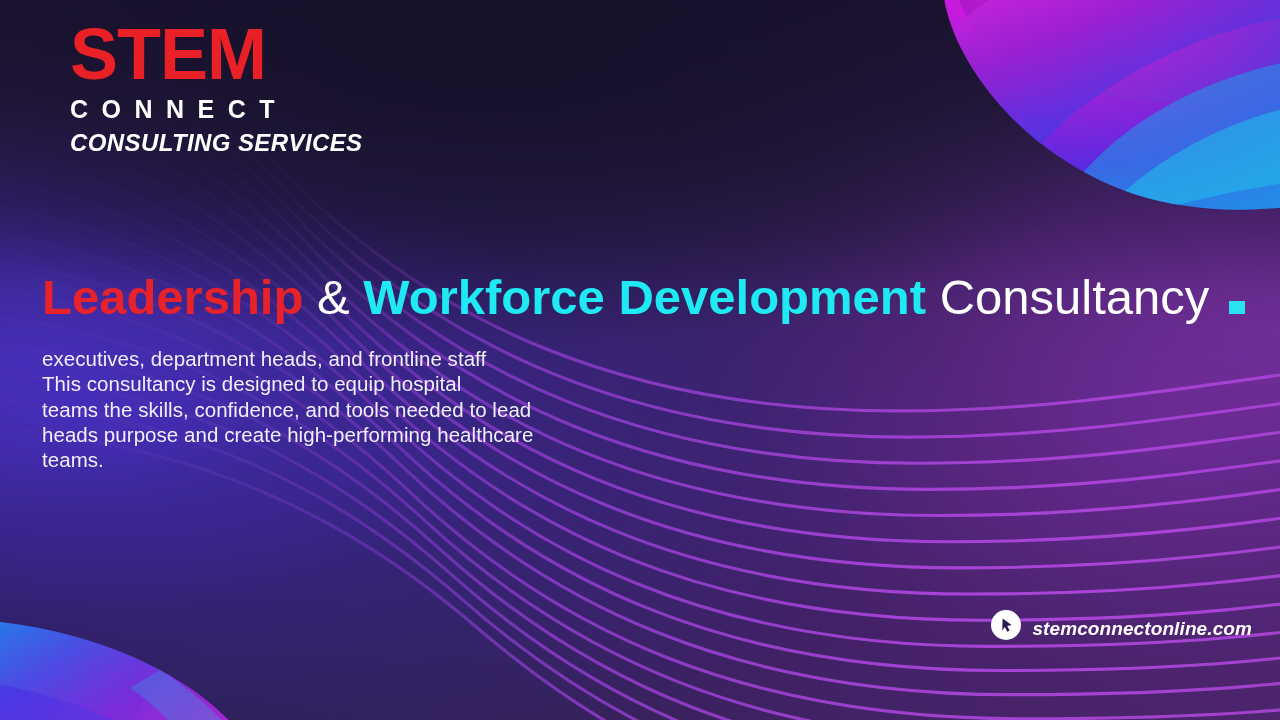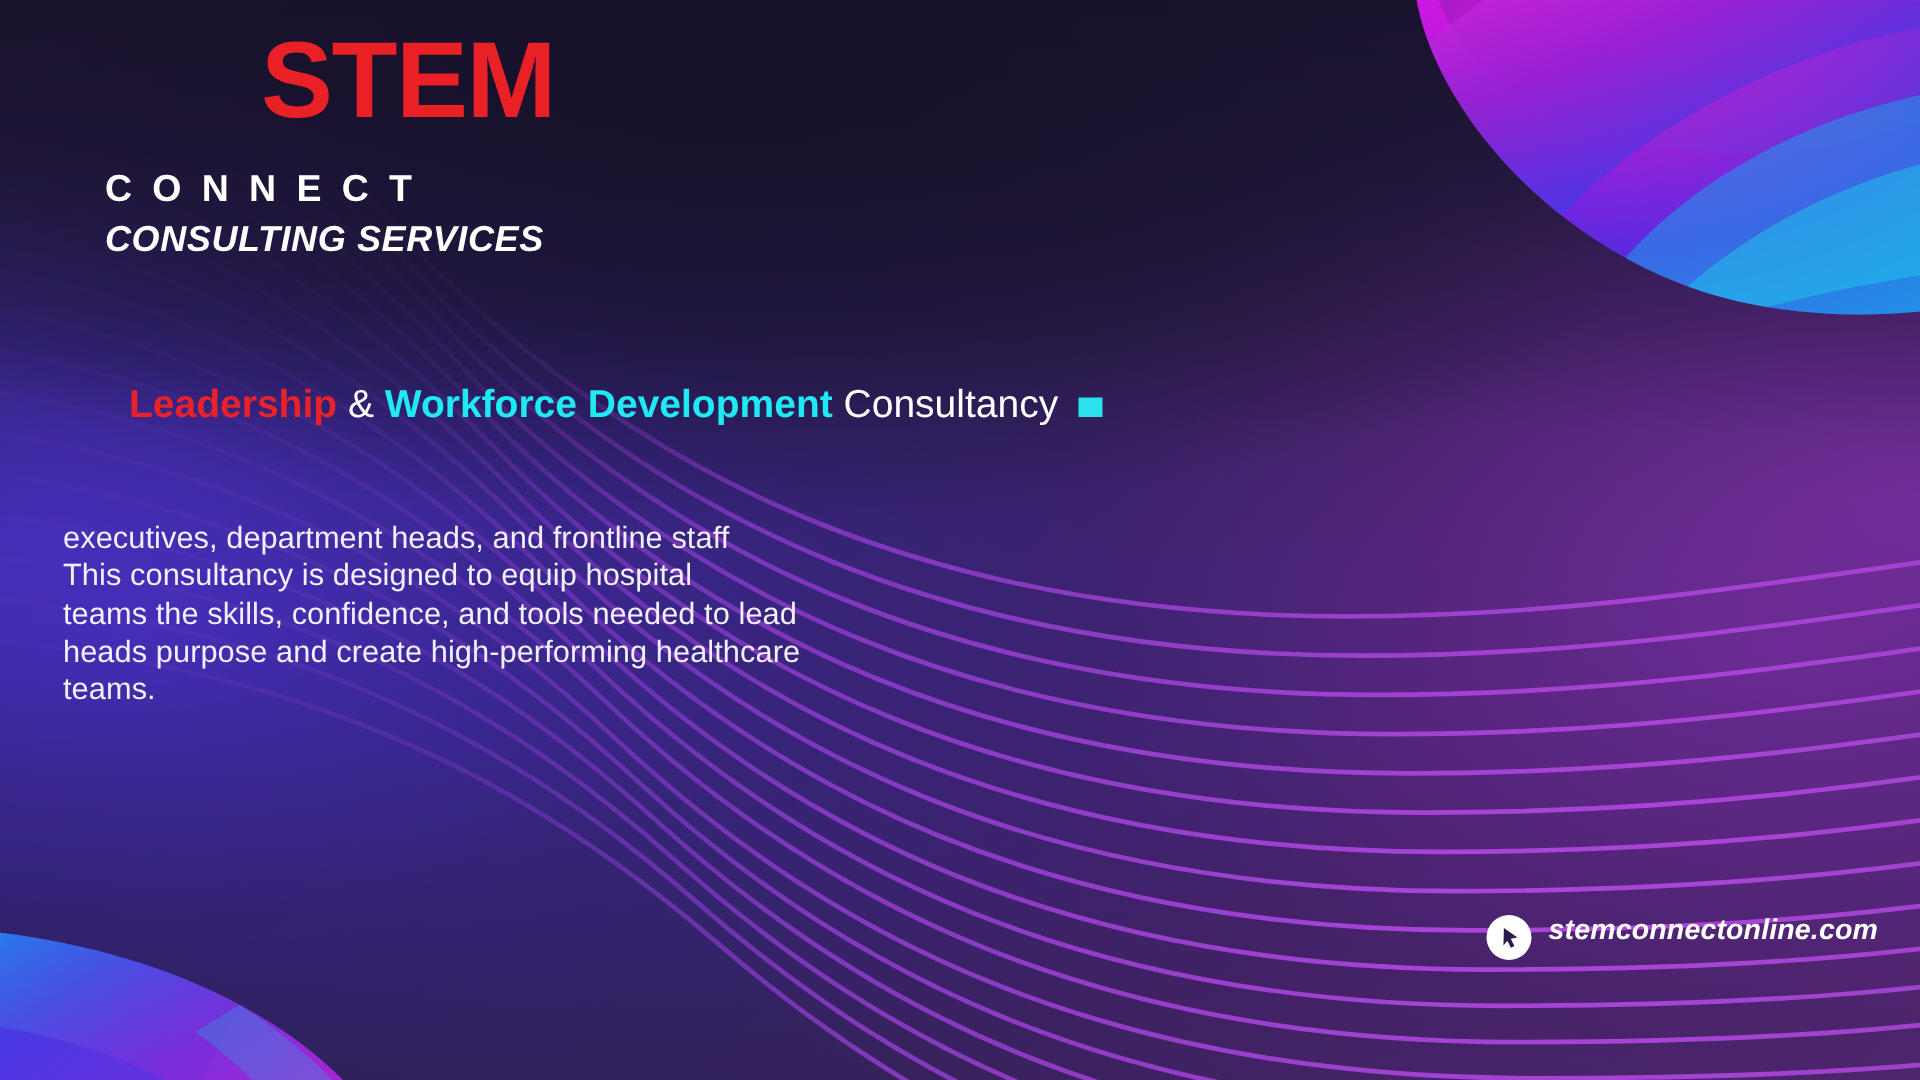--- a/index.html
+++ b/index.html
@@ -52,47 +52,45 @@
 
   
   #logo { position:absolute; left:70px; top:20px; width:300px; }
   .logo-stem {
     color:#ea2027;
     font-size:72px;
     font-weight:bold;
     letter-spacing:-1px;
     line-height:0.95;
     font-family:"Liberation Sans", sans-serif;
-    text-align:right;
   }
   .logo-connect {
     color:#ffffff;
     font-size:25px;
     font-weight:bold;
     letter-spacing:13.5px;
-    margin-top:26px;
+    margin-top:9px;
     line-height:1;
   }
   .logo-tagline {
     color:#ffffff;
     font-size:24px;
     font-weight:bold;
     font-style:italic;
     letter-spacing:0.4px;
     margin-top:9px;
     line-height:1;
   }
 
   
   #headline {
-    position:absolute; left:42px; top:256px;
-    font-size:26px;
+    position:absolute; left:42px; top:272px;
+    font-size:49px;
     line-height:1.05;
     white-space:nowrap;
-    margin-left:44px;
   }
   #headline .w-red   { color:#e8222b; font-weight:bold; }
   #headline .w-white { color:#ffffff; font-weight:normal; }
   #headline .w-cyan  { color:#1fe9f2; font-weight:bold; }
   #headline .w-light { color:#ffffff; font-weight:normal; }
   #headline .dot {
     display:inline-block;
     width:16px; height:13px;
     background:#2ae3ef;
     margin-left:6px;
@@ -109,21 +107,21 @@
     letter-spacing:0.05px;
   }
   #body-copy .ln { display:block; white-space:nowrap; }
 
   
   #contact {
     position:absolute; right:28px; bottom:80px;
     display:flex; flex-direction:column; align-items:flex-end;
     gap:6px;
   }
-  .contact-row { display:flex; align-items:flex-start; gap:11px; }
+  .contact-row { display:flex; align-items:flex-end; gap:11px; }
   .contact-icon {
     width:30px; height:30px; border-radius:50%;
     background:#ffffff;
     display:flex; align-items:center; justify-content:center;
     flex:0 0 auto;
   }
   .contact-icon svg { display:block; }
   .contact-text {
     color:#ffffff;
     font-size:19px;

